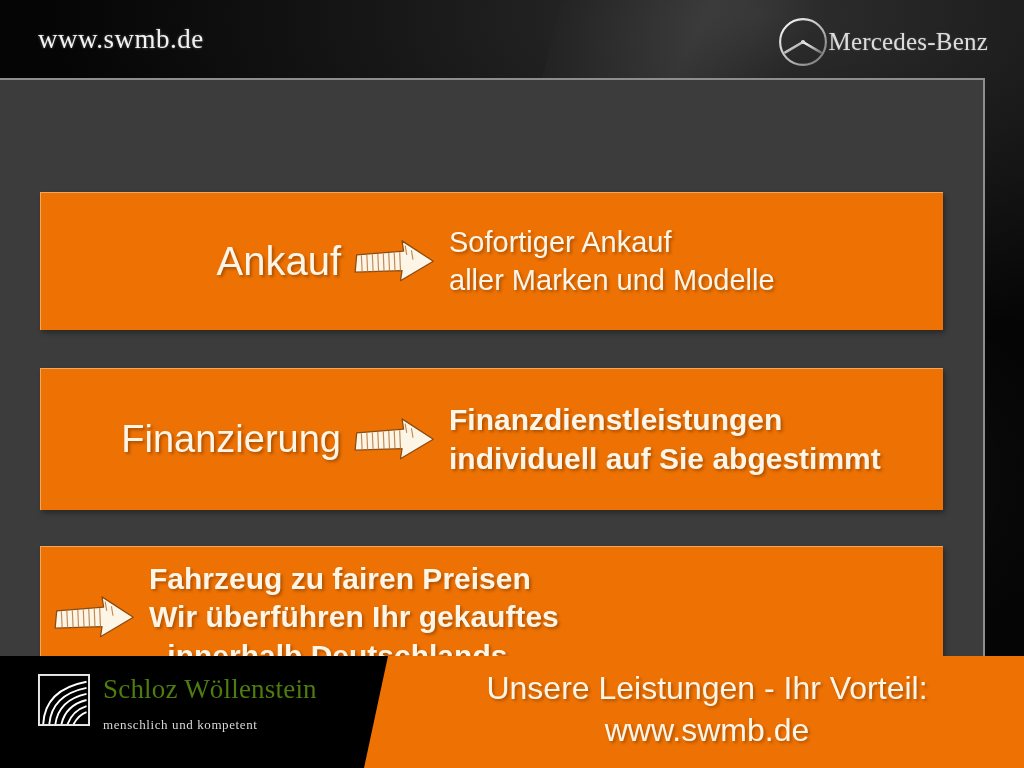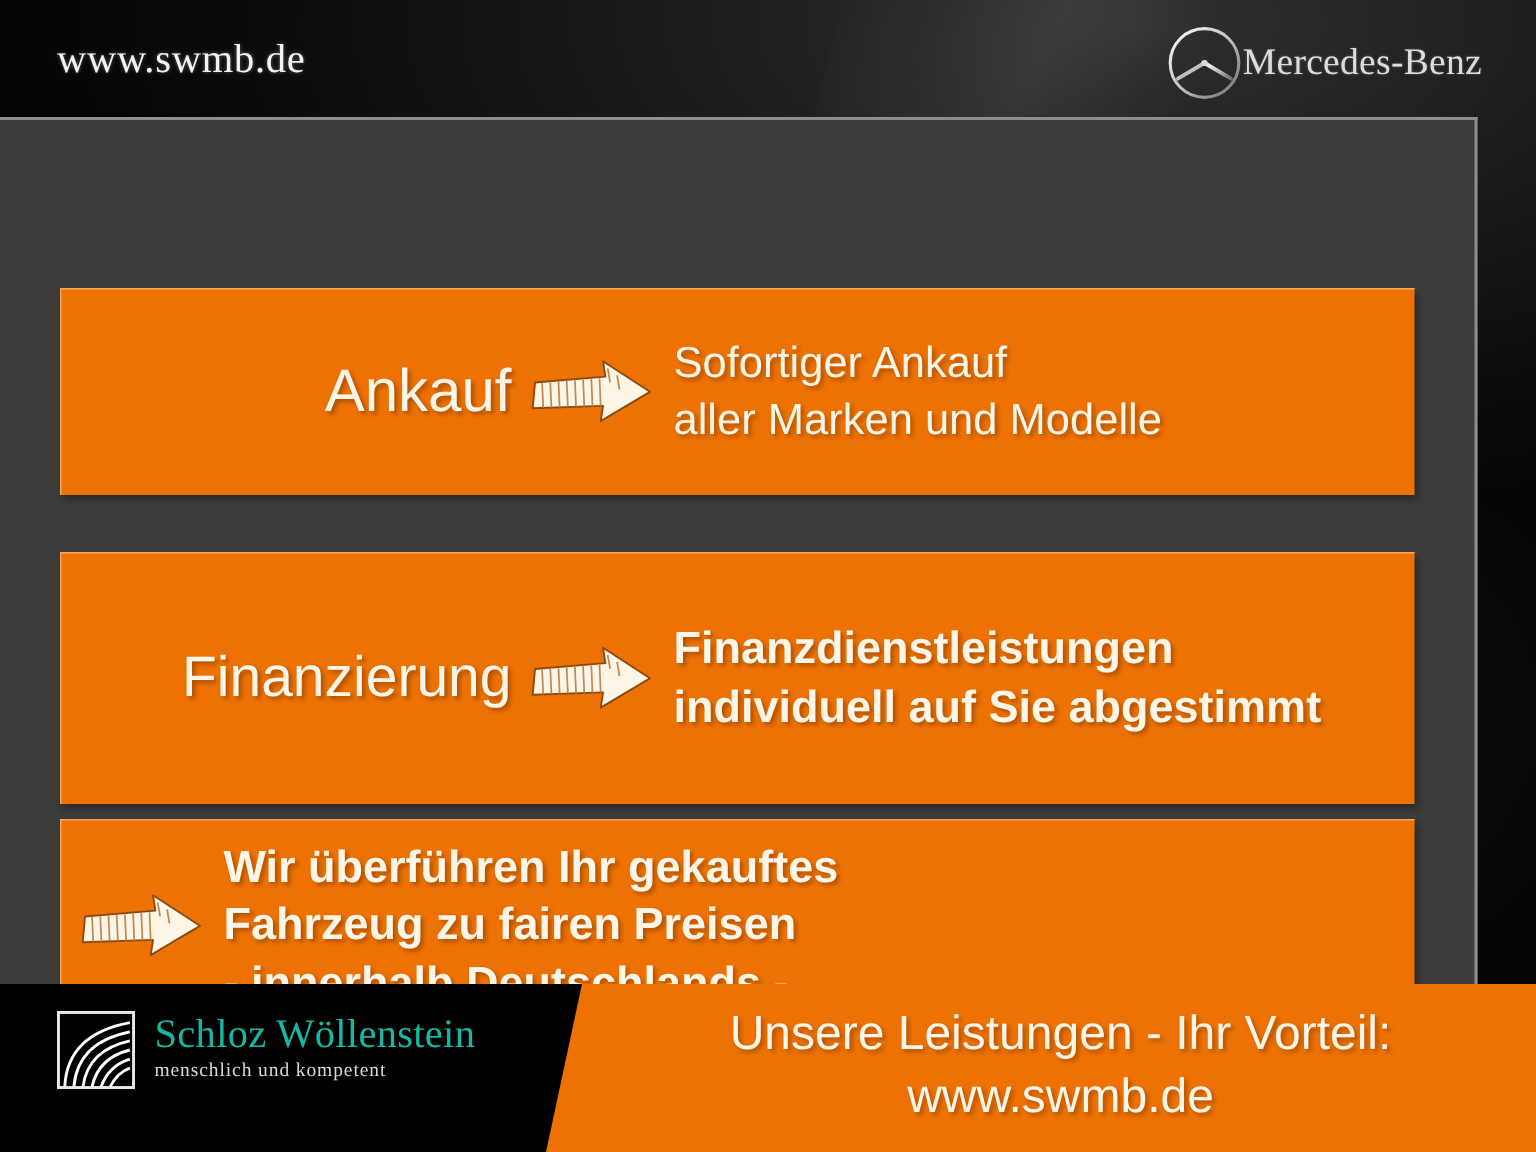--- a/index.html
+++ b/index.html
@@ -105,21 +105,21 @@
     width: 903px;
     background: #ed7203;
     border-top: 1px solid #f6a659;
     border-left: 1px solid #f6a659;
     box-sizing: border-box;
     display: flex;
     align-items: center;
     box-shadow: 2px 3px 5px rgba(0,0,0,0.32);
   }
   .row-1 { top: 112px; height: 138px; }
-  .row-2 { top: 288px; height: 168px; }
+  .row-2 { top: 288px; height: 142px; }
   .row-3 { top: 466px; height: 142px; }
 
   .row-title {
     flex: 0 0 300px;
     text-align: right;
     font-size: 40px;
     line-height: 1.12;
     color: #fdf6e8;
     text-shadow: 2px 2px 3px rgba(90,35,0,0.45);
     padding-left: 6px;
@@ -196,29 +196,29 @@
     top: 18px;
     display: flex;
     align-items: flex-start;
     gap: 13px;
   }
   .sw-mark { width: 52px; height: 52px; display: block; }
   .sw-names { padding-top: 2px; }
   .sw-name {
     font-family: "Liberation Serif", serif;
     font-size: 27px;
-    color: #14b8a6;
+    color: #4d7c0f;
     line-height: 1;
     letter-spacing: 0.2px;
   }
   .sw-tagline {
     font-family: "Liberation Serif", serif;
     font-size: 13px;
     color: #d8d8d8;
-    margin-top: 2px;
+    margin-top: 14px;
     letter-spacing: 0.6px;
   }
 </style>
 </head>
 <body>
 
 <div id="slide">
 
   <div class="bg-base"></div>
   <div class="bg-sheen"></div>
@@ -317,22 +317,22 @@
             <line x1="40" y1="20.2" x2="41" y2="43.1"></line>
             <line x1="47" y1="19.6" x2="48" y2="42.9"></line>
             <line x1="54" y1="19" x2="55" y2="42.7"></line>
             <line x1="61" y1="18.4" x2="62" y2="42.6"></line>
             <line x1="68" y1="10" x2="70" y2="22"></line>
             <line x1="76" y1="16" x2="78" y2="28"></line>
           </g>
         </svg>
       </div>
       <div class="row-desc">
+        <div>Fahrzeug zu fairen Preisen</div>
         <div>Wir überführen Ihr gekauftes</div>
-        <div>Fahrzeug zu fairen Preisen</div>
         <div>- innerhalb Deutschlands -</div>
       </div>
     </div>
 
   </div>
 
   <div class="footer">
     <div class="footer-orange"></div>
     <div class="footer-orange-tab"></div>
 

